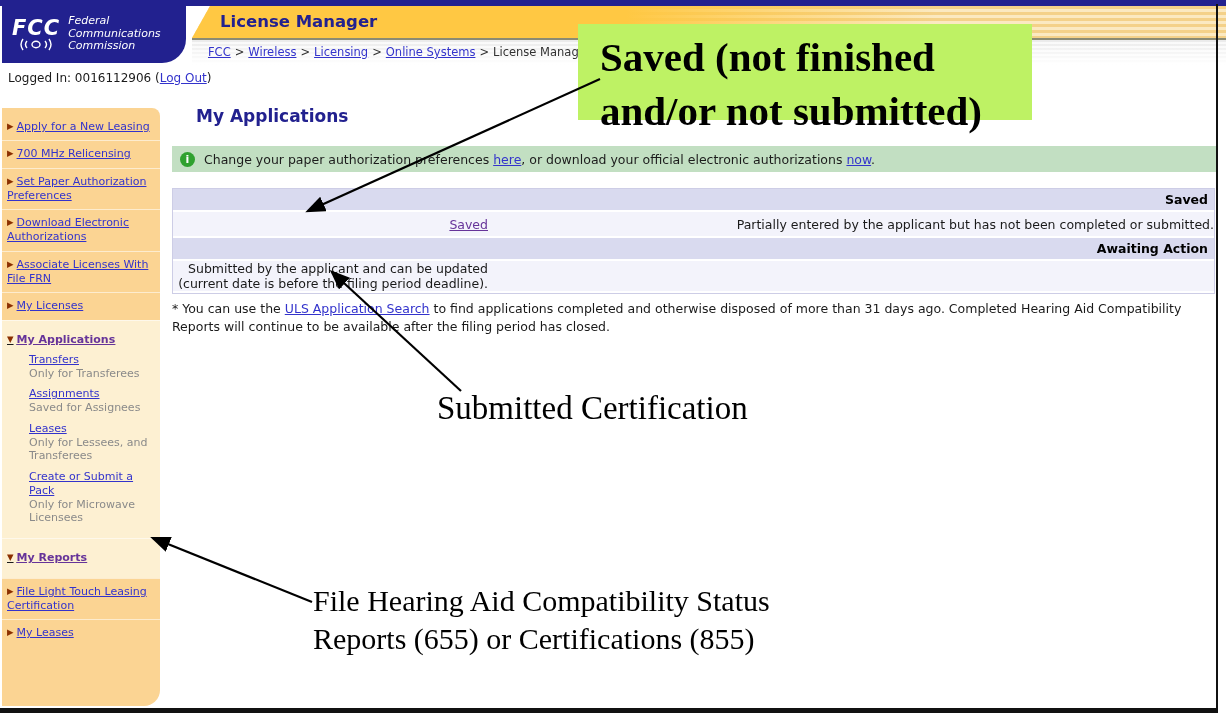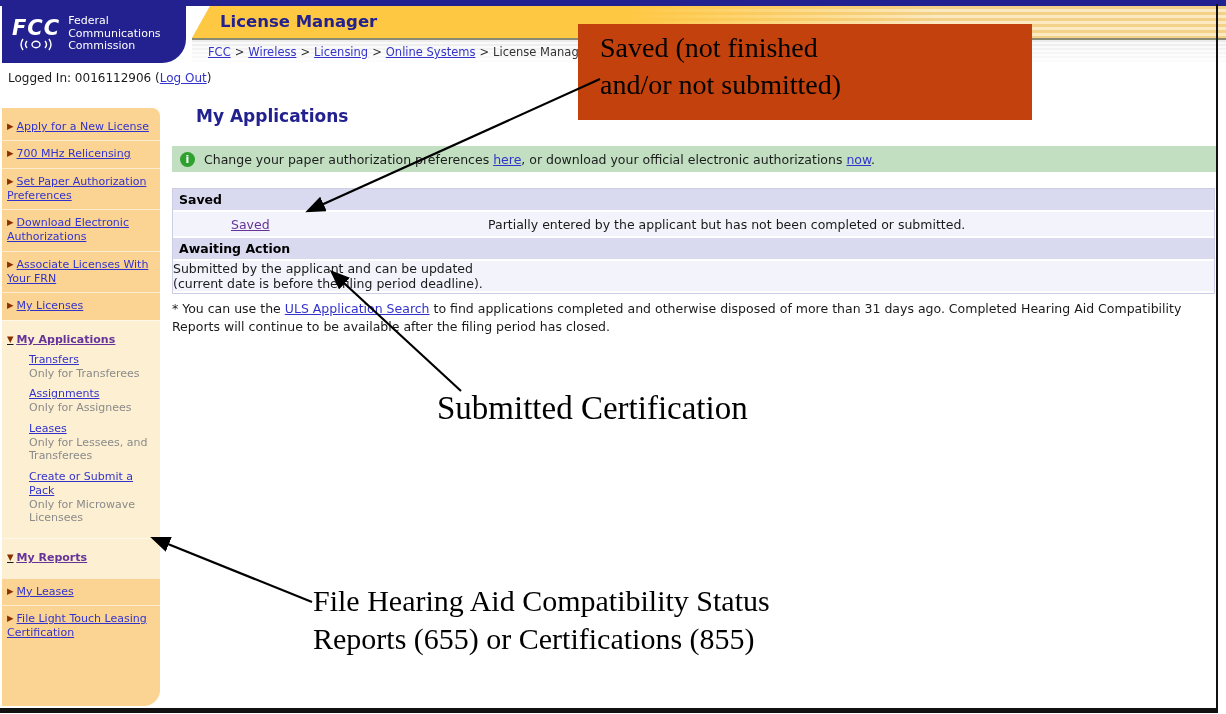--- a/index.html
+++ b/index.html
@@ -5,21 +5,21 @@
   html,body{margin:0;padding:0;background:#fff;}
   .screen{position:relative;width:1226px;height:714px;background:#fff;overflow:hidden;
           font-family:"DejaVu Sans",sans-serif;color:#1a1a1a;}
 
   
   .topbar{position:absolute;left:0;top:0;right:0;height:6px;background:#22218F;}
   .logo-block{position:absolute;left:2px;top:5px;width:184px;height:58px;background:#22218F;
               border-bottom-right-radius:24px;display:flex;align-items:center;padding-left:10px;box-sizing:border-box;z-index:5;}
   .fcc-mark{display:flex;flex-direction:column;align-items:center;margin-right:8px;}
   .fcc-acronym{color:#fff;font-weight:bold;font-style:italic;font-size:21px;line-height:20px;letter-spacing:1px;}
-  .org-lines{color:#fff;font-size:11px;line-height:12.5px;}
+  .org-lines{color:#fff;font-size:11px;line-height:12.5px;font-style:italic;}
   .gold-band{position:absolute;left:192px;top:6px;right:0;height:32px;
              background:repeating-linear-gradient(180deg,#F4D189 0 3px,#FBE9C1 3px 6px);
              clip-path:polygon(18px 0,100% 0,100% 100%,0 100%);z-index:4;}
   .gold-band::before{content:'';position:absolute;inset:0;
              background:linear-gradient(90deg,#FFC843 0%,#FFC843 42%,rgba(255,200,67,0) 72%);}
   .app-title{position:absolute;left:28px;top:0;height:32px;line-height:32px;color:#22218F;
              font-weight:bold;font-size:16.5px;z-index:2;}
   .gray-band{position:absolute;left:192px;top:38px;right:0;height:26px;
              background:repeating-linear-gradient(180deg,#ebebeb 0 2px,#f9f9f9 2px 4px);
              border-top:2px solid #8B8B74;z-index:3;}
@@ -47,35 +47,35 @@
   .sb-note{color:#8a8a8a;line-height:1.25;}
 
   
   .page-title{position:absolute;left:196px;top:106px;color:#22218F;font-weight:bold;font-size:17px;z-index:2;}
   .banner{position:absolute;left:172px;top:146px;right:10px;height:26px;background:#C2DFC2;
           display:flex;align-items:center;padding:0 8px;box-sizing:border-box;font-size:12.5px;color:#1c1c1c;z-index:2;}
   .info-icon{width:15px;height:15px;border-radius:50%;background:#2FA12F;color:#fff;font-weight:bold;
              font-size:11px;line-height:15px;text-align:center;margin-right:9px;flex:0 0 auto;}
   .banner a{color:#3333CC;text-decoration:underline;cursor:pointer;}
 
-  .apps-table{position:absolute;left:172px;top:188px;right:11px;border:1px solid #CDCDE6;background:#fff;z-index:2;}
+  .apps-table{position:absolute;left:172px;top:188px;right:11px;border:1px solid #CDCDE6;background:#fff;z-index:2;text-align:right;}
   .t-header{background:#D9DAEF;font-weight:bold;font-size:12.5px;padding:3px 6px;color:#000;}
   .t-row{display:grid;grid-template-columns:315px 1fr;background:#F3F3FB;margin-top:2px;margin-bottom:2px;
          font-size:12.5px;align-items:center;min-height:24px;}
   .t-link{padding-left:58px;}
   .t-link a{color:#663399;text-decoration:underline;cursor:pointer;}
   .t-desc{color:#1a1a1a;}
 
   .footnote{position:absolute;left:172px;top:300px;right:16px;font-size:12.5px;line-height:1.45;color:#1a1a1a;z-index:2;}
   .footnote a{color:#3333CC;text-decoration:underline;cursor:pointer;}
 
   
   .ann{font-family:"Liberation Serif","DejaVu Serif",serif;color:#000;z-index:40;position:absolute;}
-  .ann-saved{left:578px;top:24px;width:454px;height:96px;background:#c2410c;font-size:28px;line-height:1.32;
-             padding:6px 0 0 22px;box-sizing:border-box;}
+  .ann-saved{left:578px;top:24px;width:454px;height:96px;background:#bef264;font-size:41px;line-height:1.32;
+             padding:6px 0 0 22px;box-sizing:border-box;font-weight:bold;}
   .ann-submitted{left:437px;top:390px;font-size:33px;background:#fff;}
   .ann-hac{left:313px;top:582px;font-size:30px;line-height:1.28;background:#fff;}
 
   .arrows{position:absolute;left:0;top:0;width:1226px;height:714px;z-index:50;pointer-events:none;}
 
   
   .frame-right{position:absolute;right:8px;top:4px;bottom:3px;width:2px;background:#111;z-index:60;}
   .frame-bottom{position:absolute;left:0;right:8px;bottom:1px;height:5px;background:#111;z-index:60;}
 </style>
 </head>
@@ -111,43 +111,43 @@
     <div class="org-lines">
       <div>Federal</div>
       <div>Communications</div>
       <div>Commission</div>
     </div>
   </div>
 
   <div class="login-line"><span>Logged In: 0016112906 (</span><a>Log Out</a><span>)</span></div>
 
   <div class="sidebar">
-    <div class="sb-item"><span class="bullet">▶</span><a class="sb-link">Apply for a New License</a></div>
+    <div class="sb-item"><span class="bullet">▶</span><a class="sb-link">Apply for a New Leasing</a></div>
     <div class="sb-item"><span class="bullet">▶</span><a class="sb-link">700 MHz Relicensing</a></div>
     <div class="sb-item"><span class="bullet">▶</span><a class="sb-link">Set Paper Authorization Preferences</a></div>
     <div class="sb-item"><span class="bullet">▶</span><a class="sb-link">Download Electronic Authorizations</a></div>
-    <div class="sb-item"><span class="bullet">▶</span><a class="sb-link">Associate Licenses With Your FRN</a></div>
+    <div class="sb-item"><span class="bullet">▶</span><a class="sb-link">Associate Licenses With File FRN</a></div>
     <div class="sb-item"><span class="bullet">▶</span><a class="sb-link">My Licenses</a></div>
 
     <div class="sb-group">
       <div class="sb-item"><span class="bullet">▼</span><a class="sb-link visited">My Applications</a></div>
       <div class="sb-sub">
         <div class="sb-sub-entry"><a class="sb-link">Transfers</a><div class="sb-note">Only for Transferees</div></div>
-        <div class="sb-sub-entry"><a class="sb-link">Assignments</a><div class="sb-note">Only for Assignees</div></div>
+        <div class="sb-sub-entry"><a class="sb-link">Assignments</a><div class="sb-note">Saved for Assignees</div></div>
         <div class="sb-sub-entry"><a class="sb-link">Leases</a><div class="sb-note">Only for Lessees, and Transferees</div></div>
         <div class="sb-sub-entry"><a class="sb-link">Create or Submit a Pack</a><div class="sb-note">Only for Microwave Licensees</div></div>
       </div>
     </div>
 
     <div class="sb-group">
       <div class="sb-item"><span class="bullet">▼</span><a class="sb-link visited">My Reports</a></div>
     </div>
 
+    <div class="sb-item"><span class="bullet">▶</span><a class="sb-link">File Light Touch Leasing Certification</a></div>
     <div class="sb-item"><span class="bullet">▶</span><a class="sb-link">My Leases</a></div>
-    <div class="sb-item"><span class="bullet">▶</span><a class="sb-link">File Light Touch Leasing Certification</a></div>
 
   </div>
 
   <div class="page-title">My Applications</div>
 
   <div class="banner">
     <span class="info-icon">i</span>
     <span><span>Change your paper authorization preferences </span><a>here</a><span>, or download your official electronic authorizations </span><a>now</a><span>.</span></span>
   </div>
 

